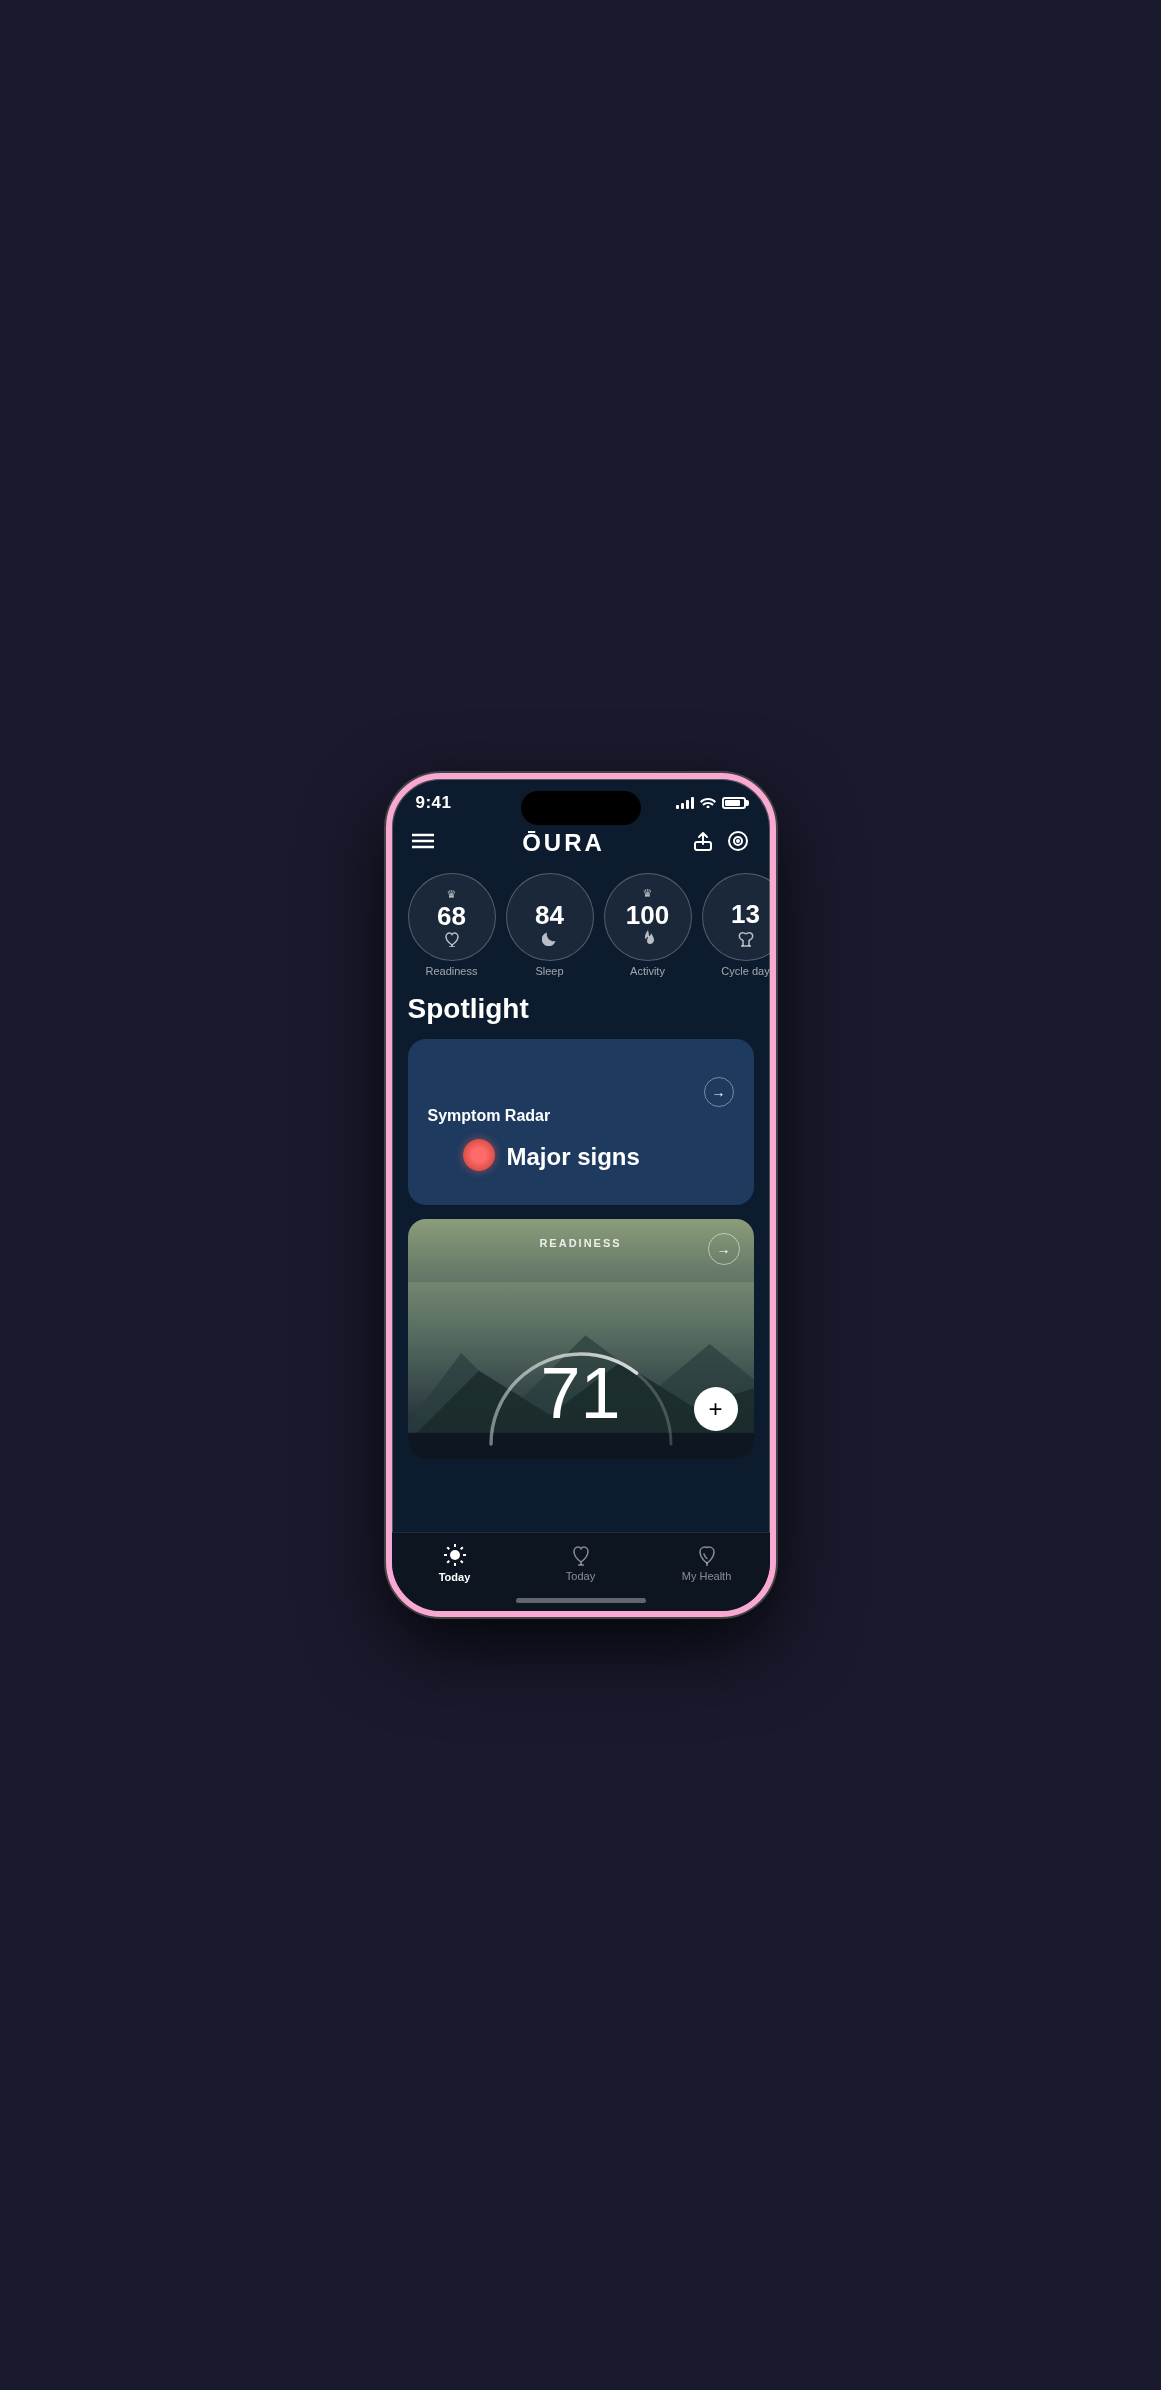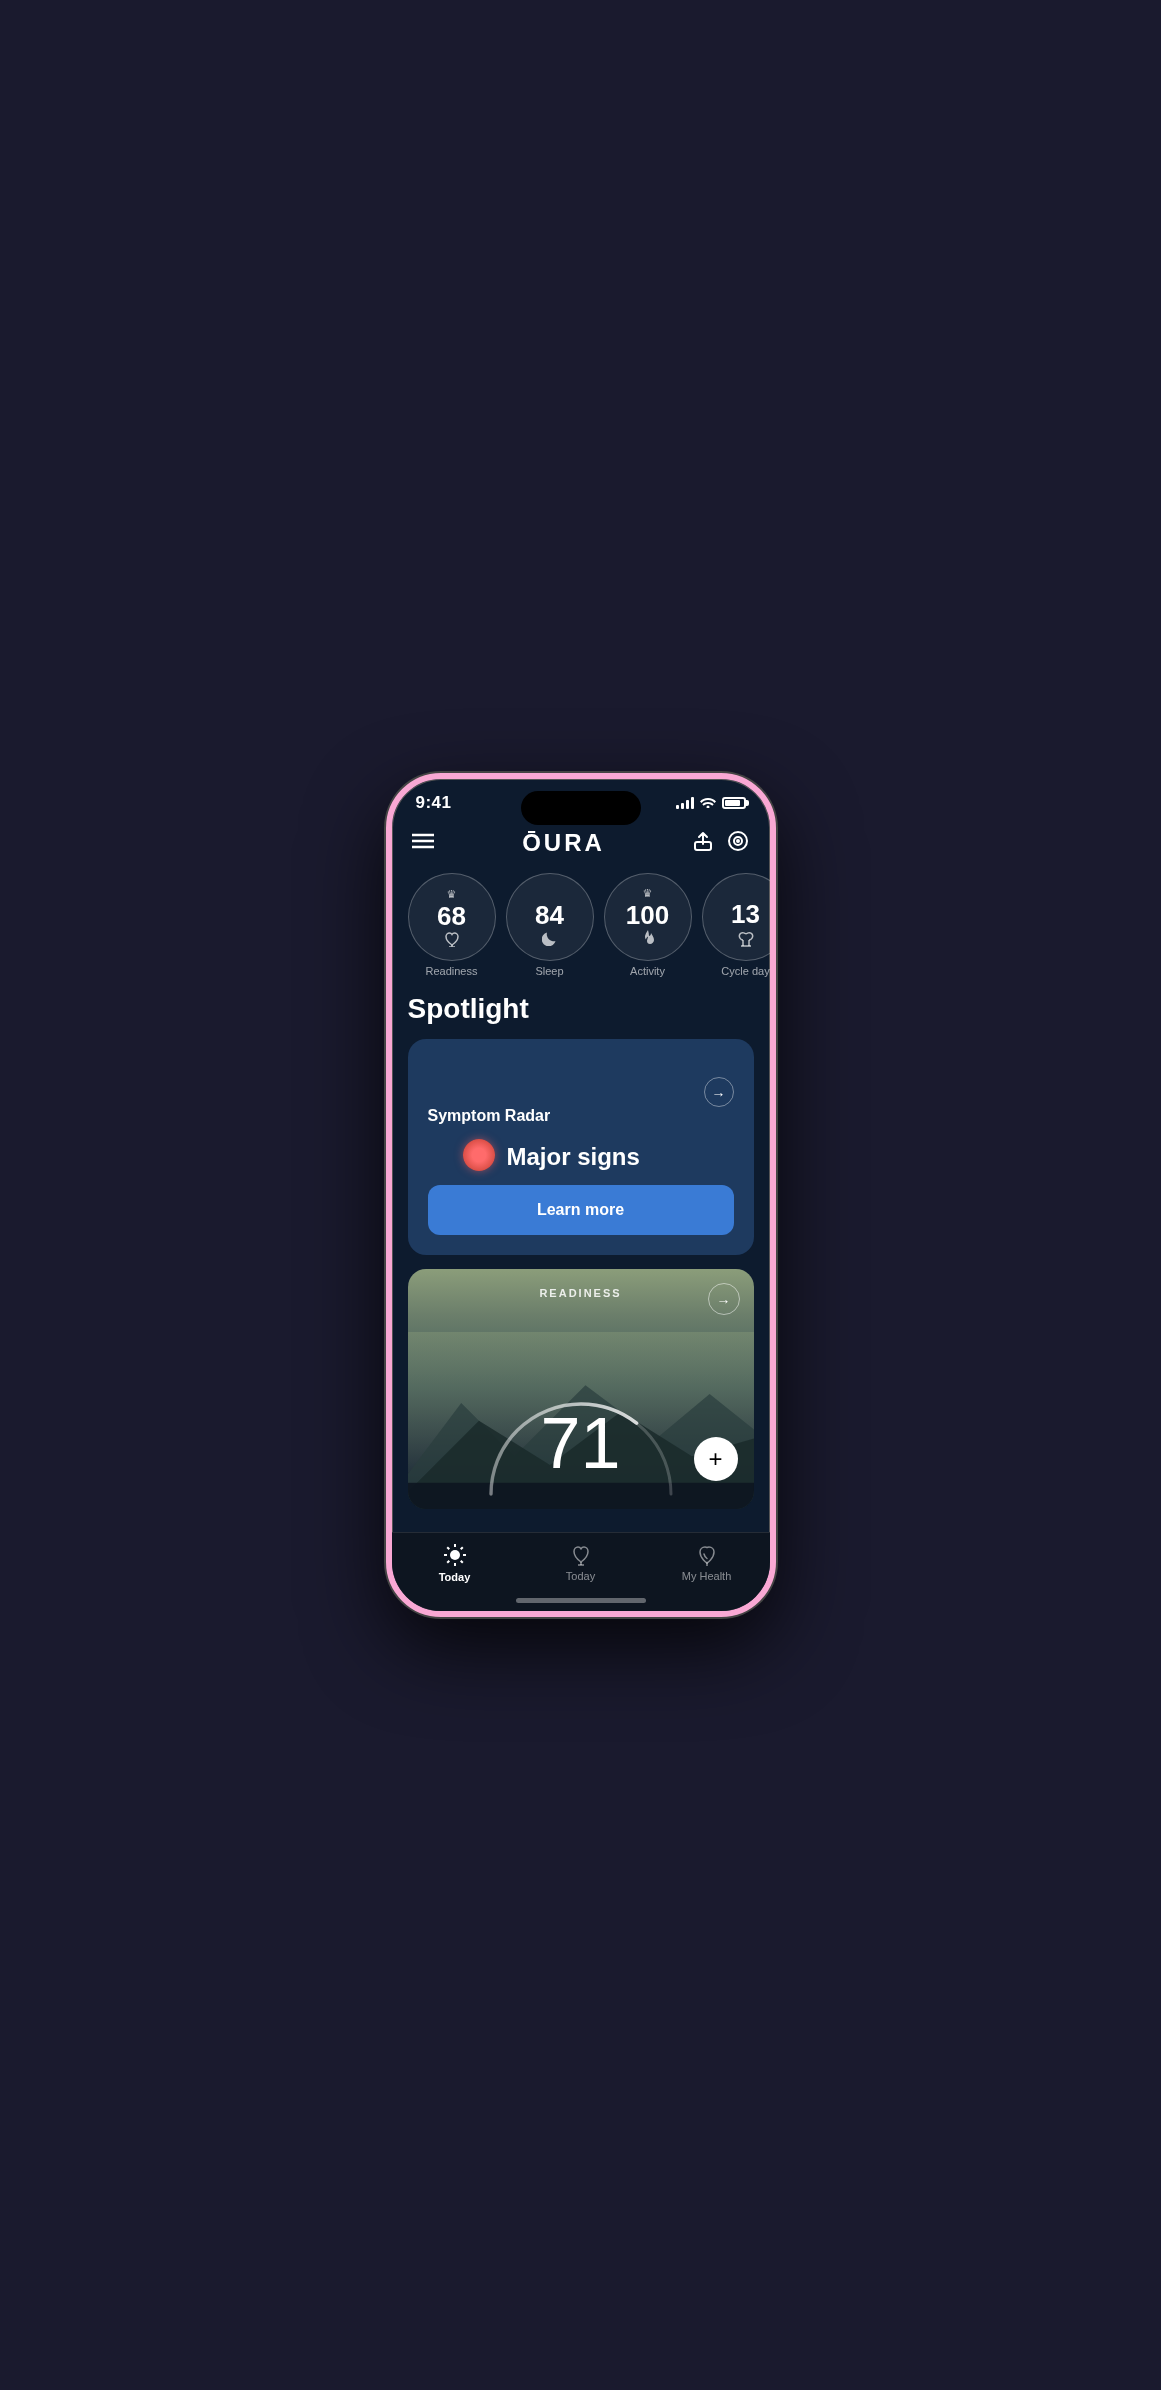--- a/index.html
+++ b/index.html
@@ -526,21 +526,20 @@
         <span class="card-title">Symptom Radar</span>
         <div class="arrow-btn">→</div>
       </div>
 
       <div class="major-signs-row">
         <div class="red-dot"></div>
         <span class="major-signs-label">Major signs</span>
       </div>
 
 
-      <button class="learn-more-btn">Learn more</button>
     </div>
 
     <div class="readiness-card">
       <div class="readiness-bg"></div>
 
       <svg class="mountain-svg" viewBox="0 0 390 200" preserveAspectRatio="xMidYMax meet">
         <defs>
           <linearGradient id="skyGrad" x1="0" y1="0" x2="0" y2="1">
             <stop offset="0%" stop-color="#8b9d7a" stop-opacity="0.4"></stop>
             <stop offset="100%" stop-color="#0d1b2e" stop-opacity="1"></stop>

